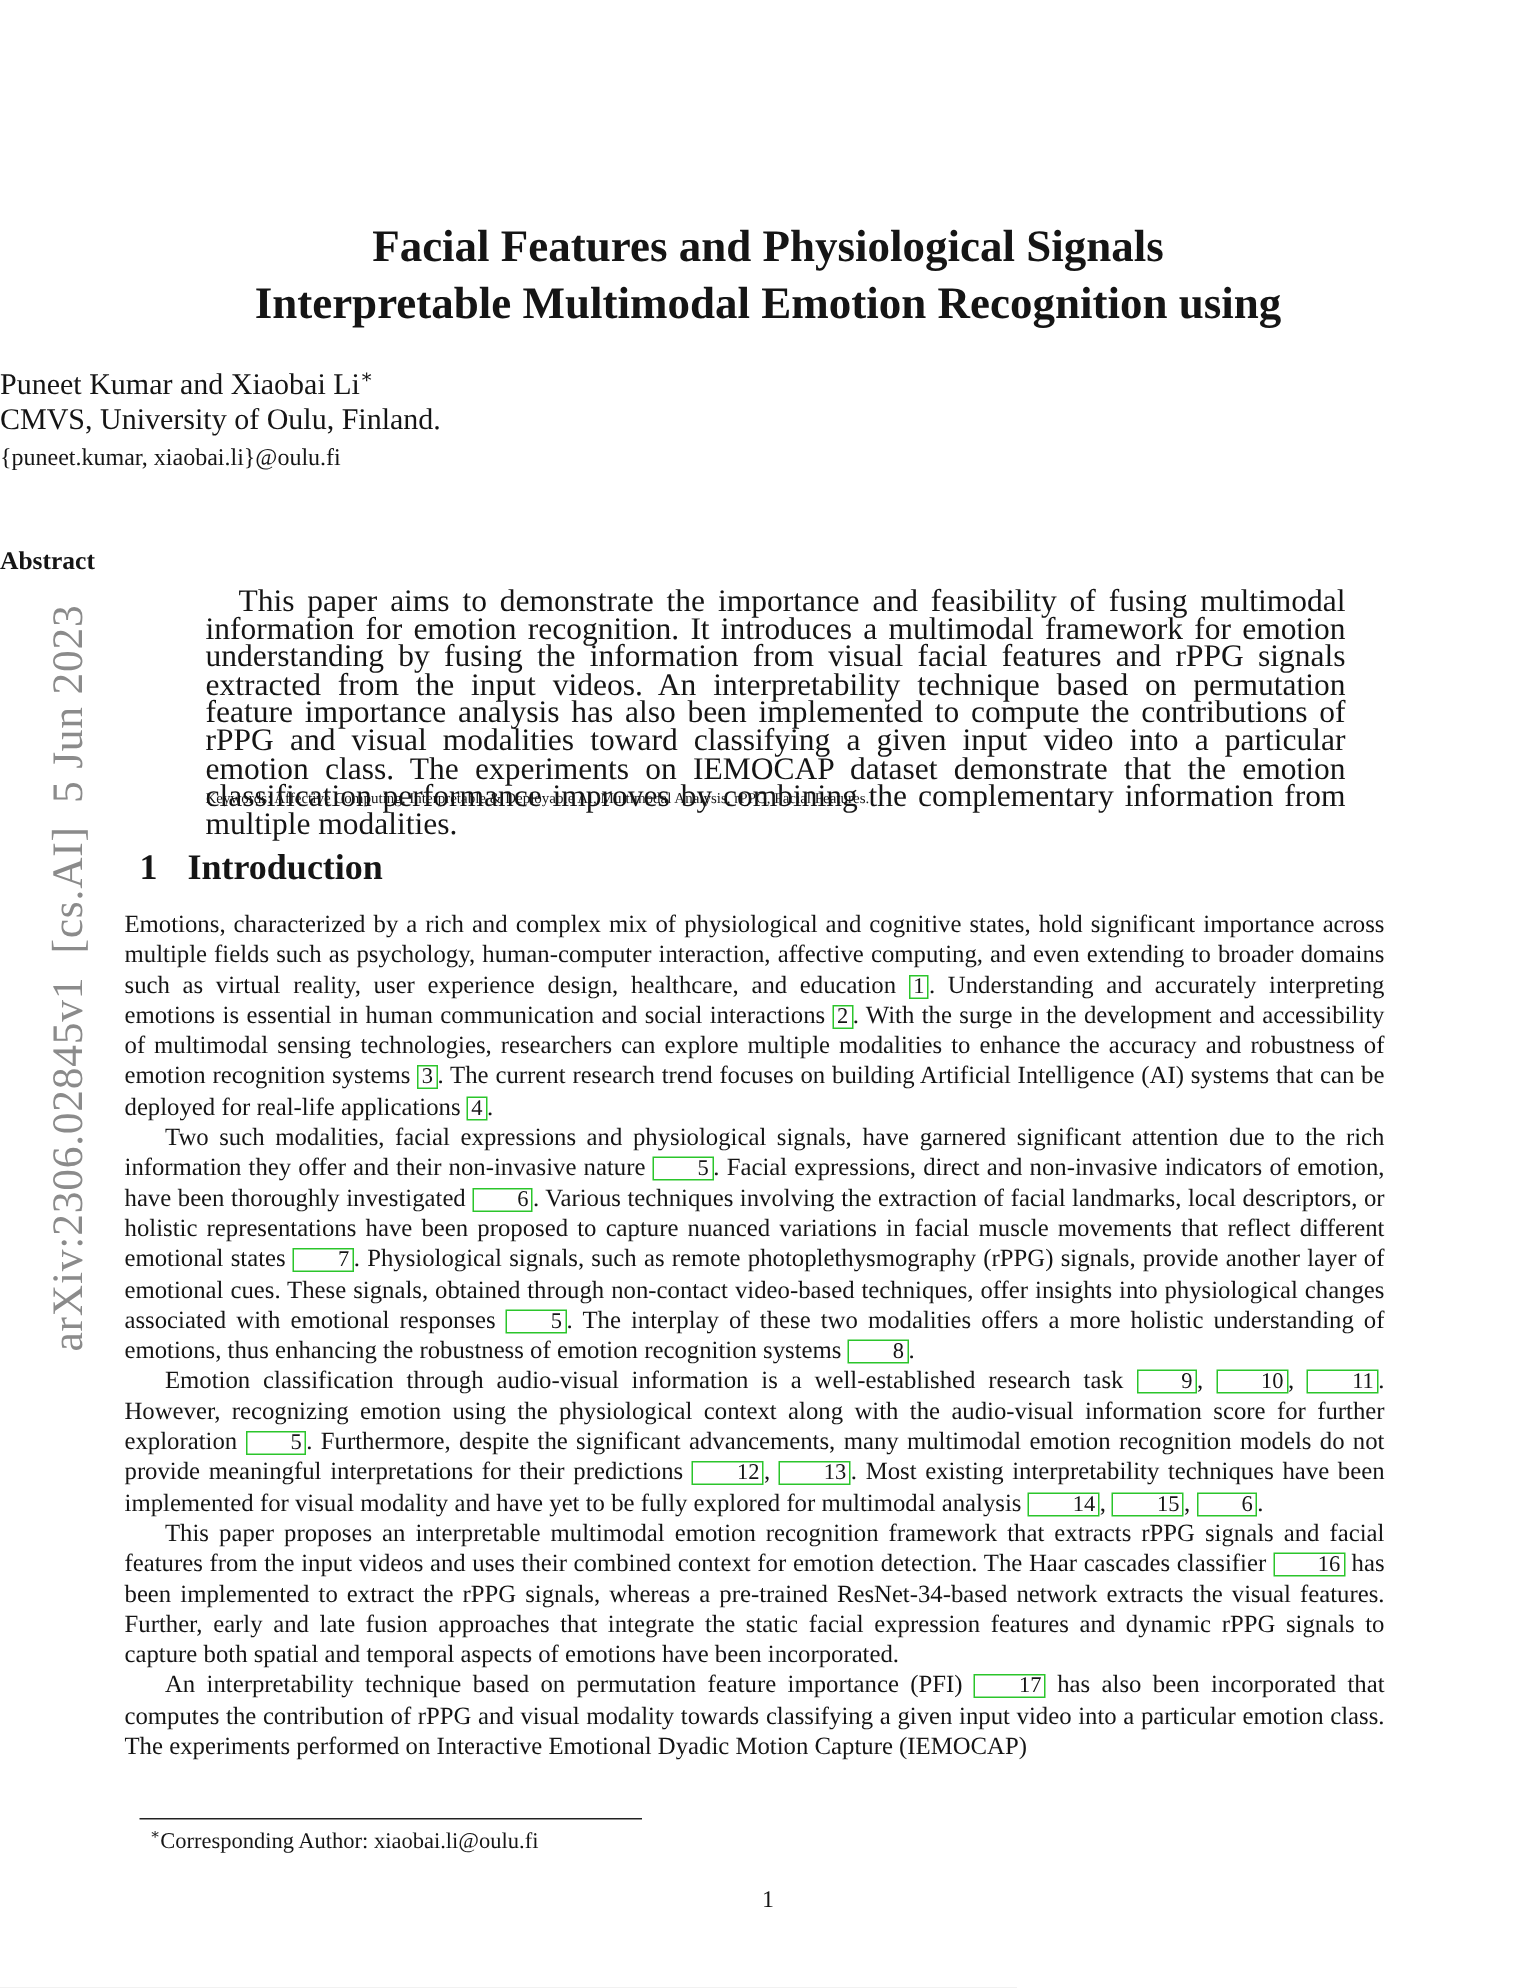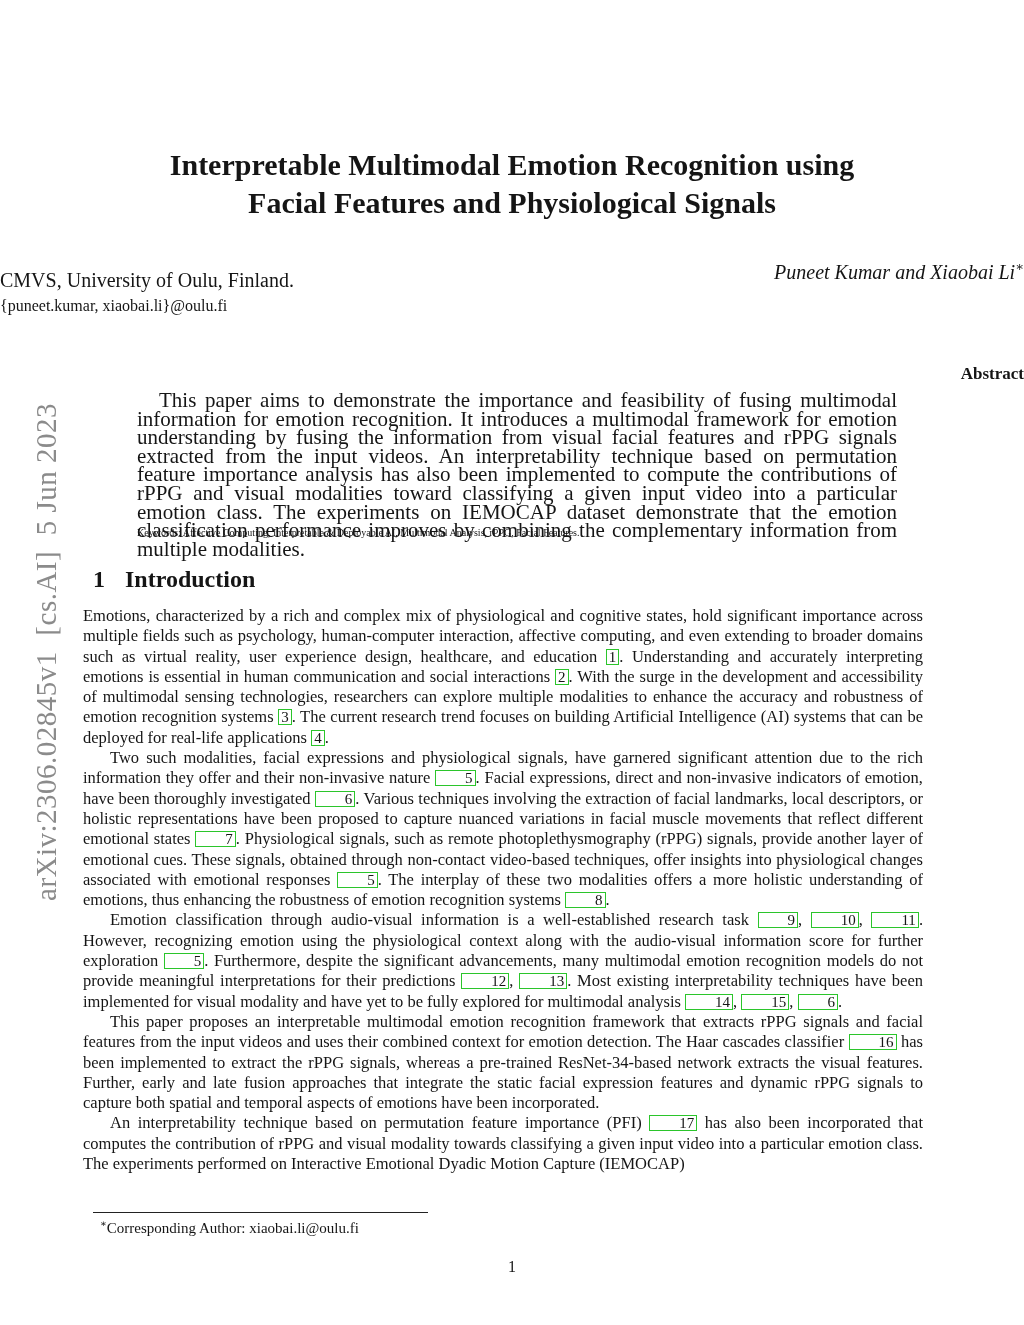--- a/index.html
+++ b/index.html
@@ -28,40 +28,39 @@
   .title {
     position: absolute;
     top: 146px; left: 0; right: 0;
     text-align: center;
     font-size: 30px;
     line-height: 38px;
     font-weight: bold;
   }
   .authors {
     position: absolute;
-    top: 259px; left: 0; right: 0;
-    text-align: right;
+    top: 243px; left: 0; right: 0;
+    text-align: left;
     font-size: 20px;
-    font-style: italic;
   }
   .authors sup { font-size: 13px; }
   .affiliation {
     position: absolute;
     top: 269px; left: 0; right: 0;
     font-size: 20px;
   }
   .email {
     position: absolute;
     top: 297px; left: 0; right: 0;
     font-size: 16px;
   }
   .abstract-heading {
     position: absolute;
     top: 364px; left: 0; right: 0;
-    text-align: right;
+    text-align: left;
     font-size: 17px;
     font-weight: bold;
   }
   .abstract-body {
     position: absolute;
     top: 391px; left: 137px;
     width: 760px;
     font-size: 21px;
     line-height: 18.6px;
     text-align: justify;
@@ -122,22 +121,22 @@
   }
 </style>
 </head>
 <body>
 
 <div class="page">
 
   <div class="arxiv-stamp">arXiv:2306.02845v1  [cs.AI]  5 Jun 2023</div>
 
   <div class="title">
+    <div>Facial Features and Physiological Signals</div>
     <div>Interpretable Multimodal Emotion Recognition using</div>
-    <div>Facial Features and Physiological Signals</div>
   </div>
 
   <div class="authors"><span>Puneet Kumar and Xiaobai Li</span><sup>∗</sup></div>
 
   <div class="affiliation">CMVS, University of Oulu, Finland.</div>
 
   <div class="email">{puneet.kumar, xiaobai.li}@oulu.fi</div>
 
   <div class="abstract-heading">Abstract</div>
 

